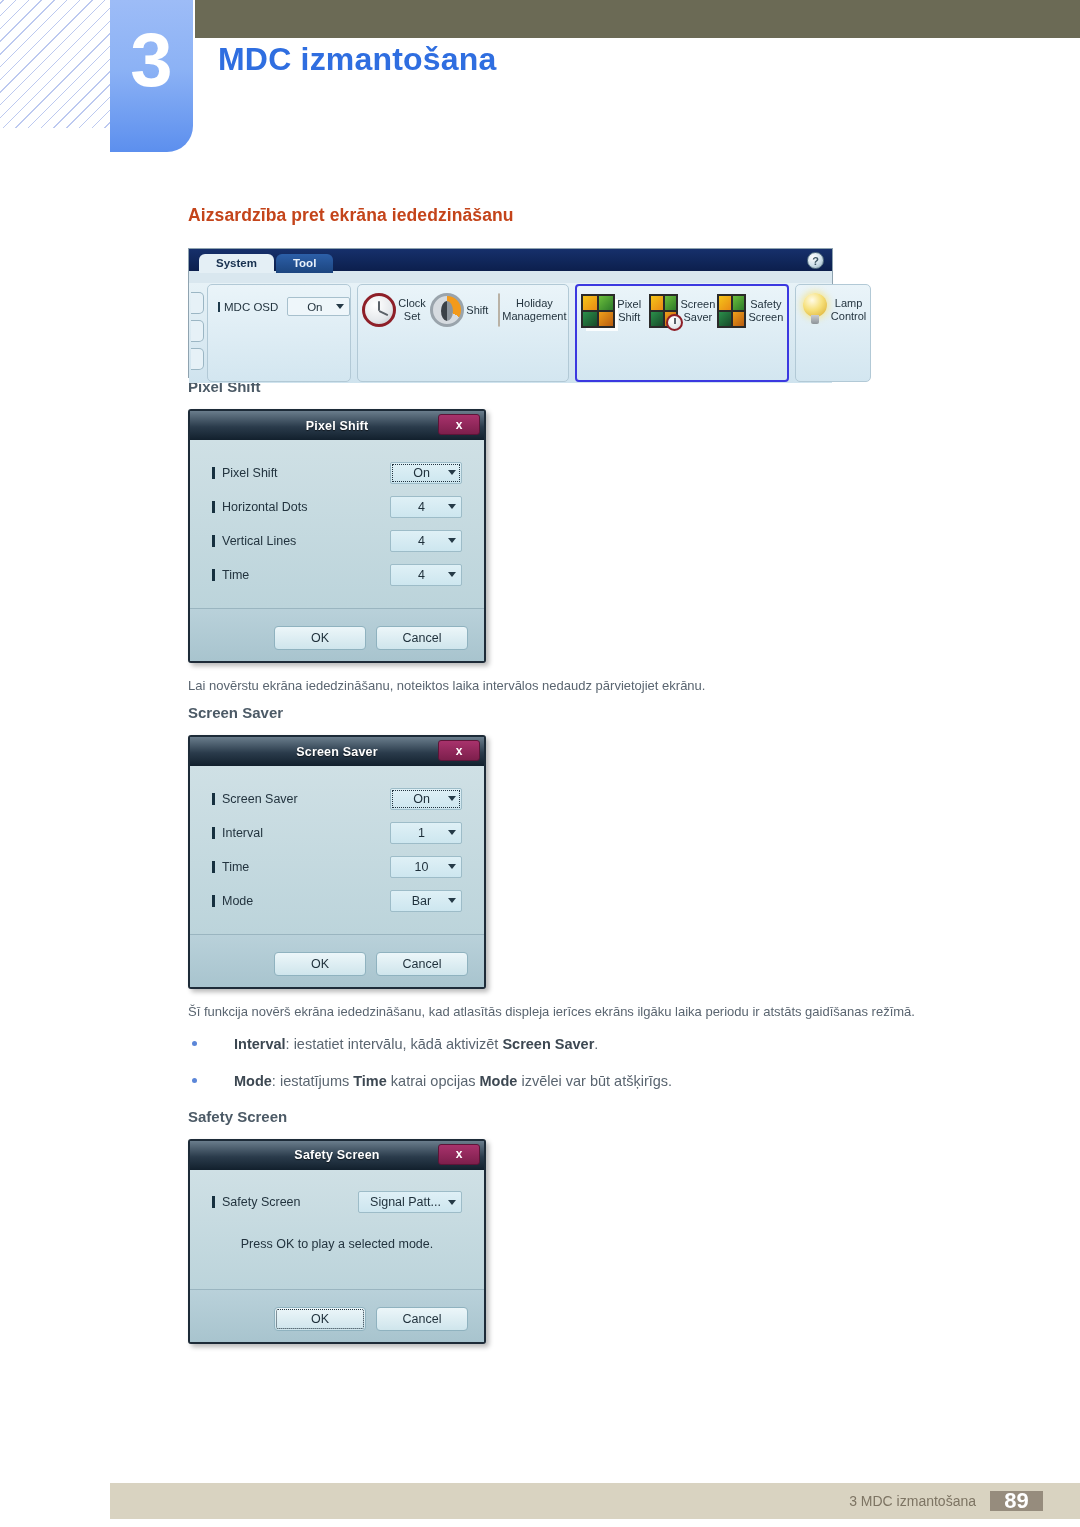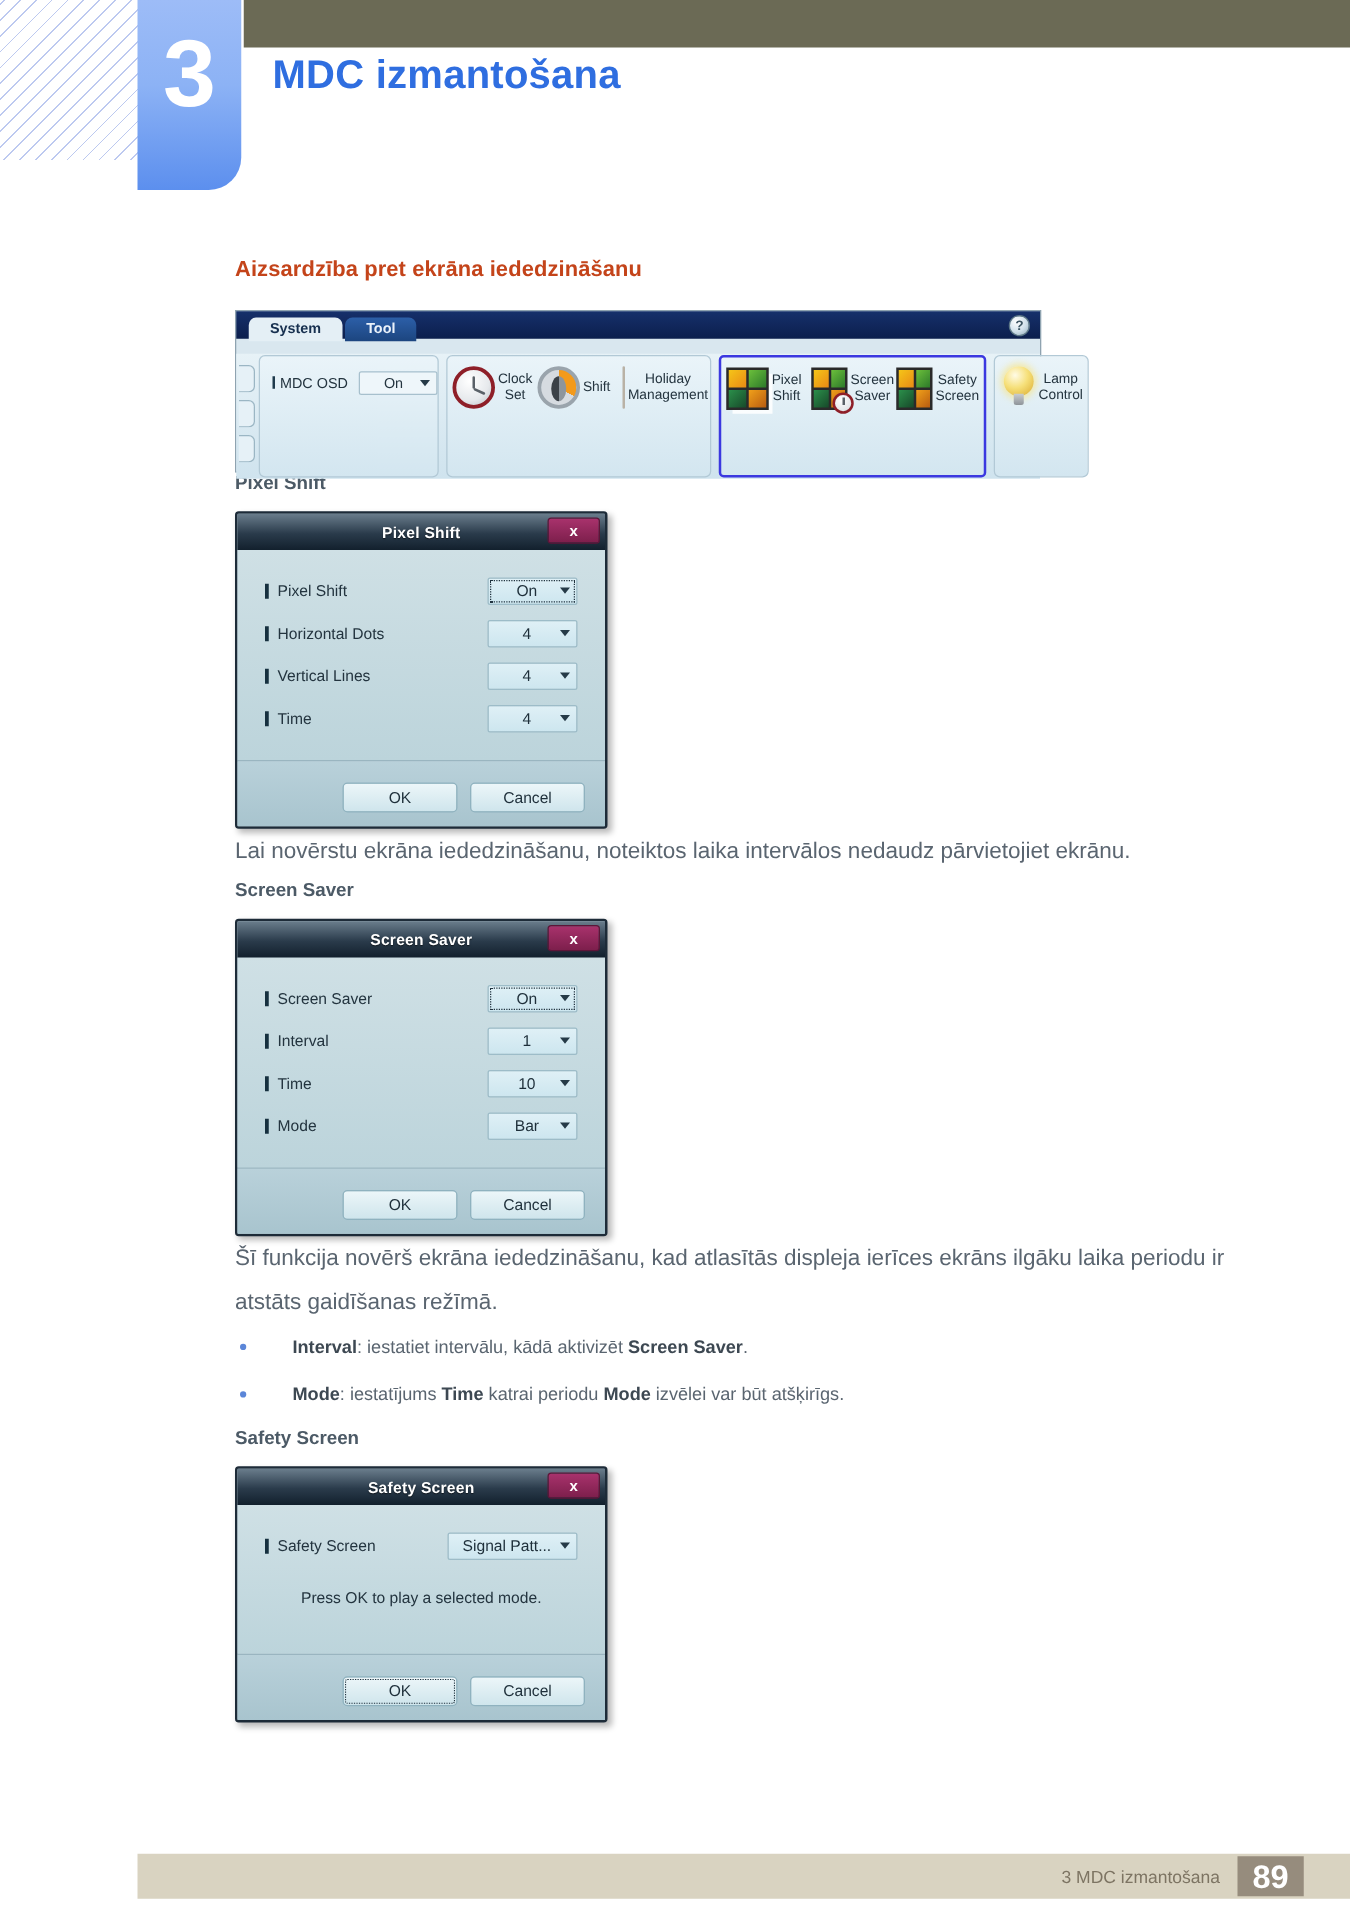--- a/index.html
+++ b/index.html
@@ -40,22 +40,22 @@
   .content { position:absolute; left:188px; top:205px; width:828px; }
   h2.sect {
     color:#c4441a; font-size:17.5px; font-weight:bold;
     margin-bottom:22px; letter-spacing:.1px;
   }
   h3.sub {
     color:#4c5a66; font-size:15px; font-weight:bold;
     margin:0 0 14px 0;
   }
   p.para {
-    color:#5a6570; font-size:18px; line-height:1.95;
-    margin:0 0 6px 0;
+    color:#5a6570; font-size:13px; line-height:1.95;
+    margin:10px 0 6px 0;
   }
   ul.bullets { list-style:none; margin:8px 0 0 0; padding:0; }
   ul.bullets li {
     color:#5a6570; font-size:14.5px; line-height:1.55;
     position:relative; padding-left:46px; margin-bottom:15px;
   }
   ul.bullets li::before {
     content:""; position:absolute; left:4px; top:8px;
     width:5px; height:5px; background:#5b86d8; border-radius:50%;
   }
@@ -267,22 +267,22 @@
 
   
   .footer {
     position:absolute; left:110px; top:1483px; width:970px; height:36px;
     background:#d9d3c1; display:flex; align-items:center; justify-content:flex-end;
   }
   .footer .ftxt {
     color:#7d7463; font-size:14px; margin-right:14px;
   }
   .footer .pg {
-    width:53px; height:32px; background:#968c7d;
-    color:#ffffff; font-size:26px; font-weight:bold;
+    width:53px; height:20px; background:#968c7d;
+    color:#ffffff; font-size:22px; font-weight:bold;
     display:flex; align-items:center; justify-content:center;
     margin-right:37px;
   }
 </style>
 </head>
 <body>
 
 <div class="page">
 
   <div class="hatch"></div>
@@ -492,21 +492,21 @@
       <div class="dlg-foot">
         <div class="d-btn">OK</div>
         <div class="d-btn">Cancel</div>
       </div>
     </div>
 
     <p class="para mt18">Šī funkcija novērš ekrāna iededzināšanu, kad atlasītās displeja ierīces ekrāns ilgāku laika periodu ir atstāts gaidīšanas režīmā.</p>
 
     <ul class="bullets">
       <li><span><b>Interval</b><span>: iestatiet intervālu, kādā aktivizēt </span><b>Screen Saver</b><span>.</span></span></li>
-      <li><span><b>Mode</b><span>: iestatījums </span><b>Time</b><span> katrai periodu </span><b>Mode</b><span> izvēlei var būt atšķirīgs.</span></span></li>
+      <li><span><b>Mode</b><span>: iestatījums </span><b>Time</b><span> katrai opcijas </span><b>Mode</b><span> izvēlei var būt atšķirīgs.</span></span></li>
     </ul>
 
     <h3 class="sub mt26">Safety Screen</h3>
 
     <div class="dlg">
       <div class="dlg-title">
         <span class="t">Safety Screen</span>
         <div class="dlg-close">x</div>
       </div>
       <div class="dlg-body">

